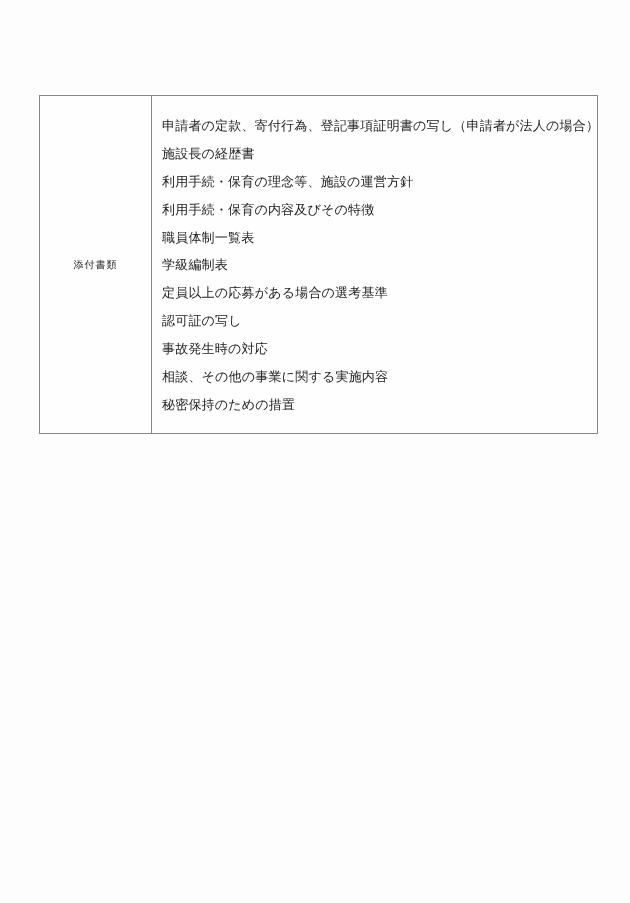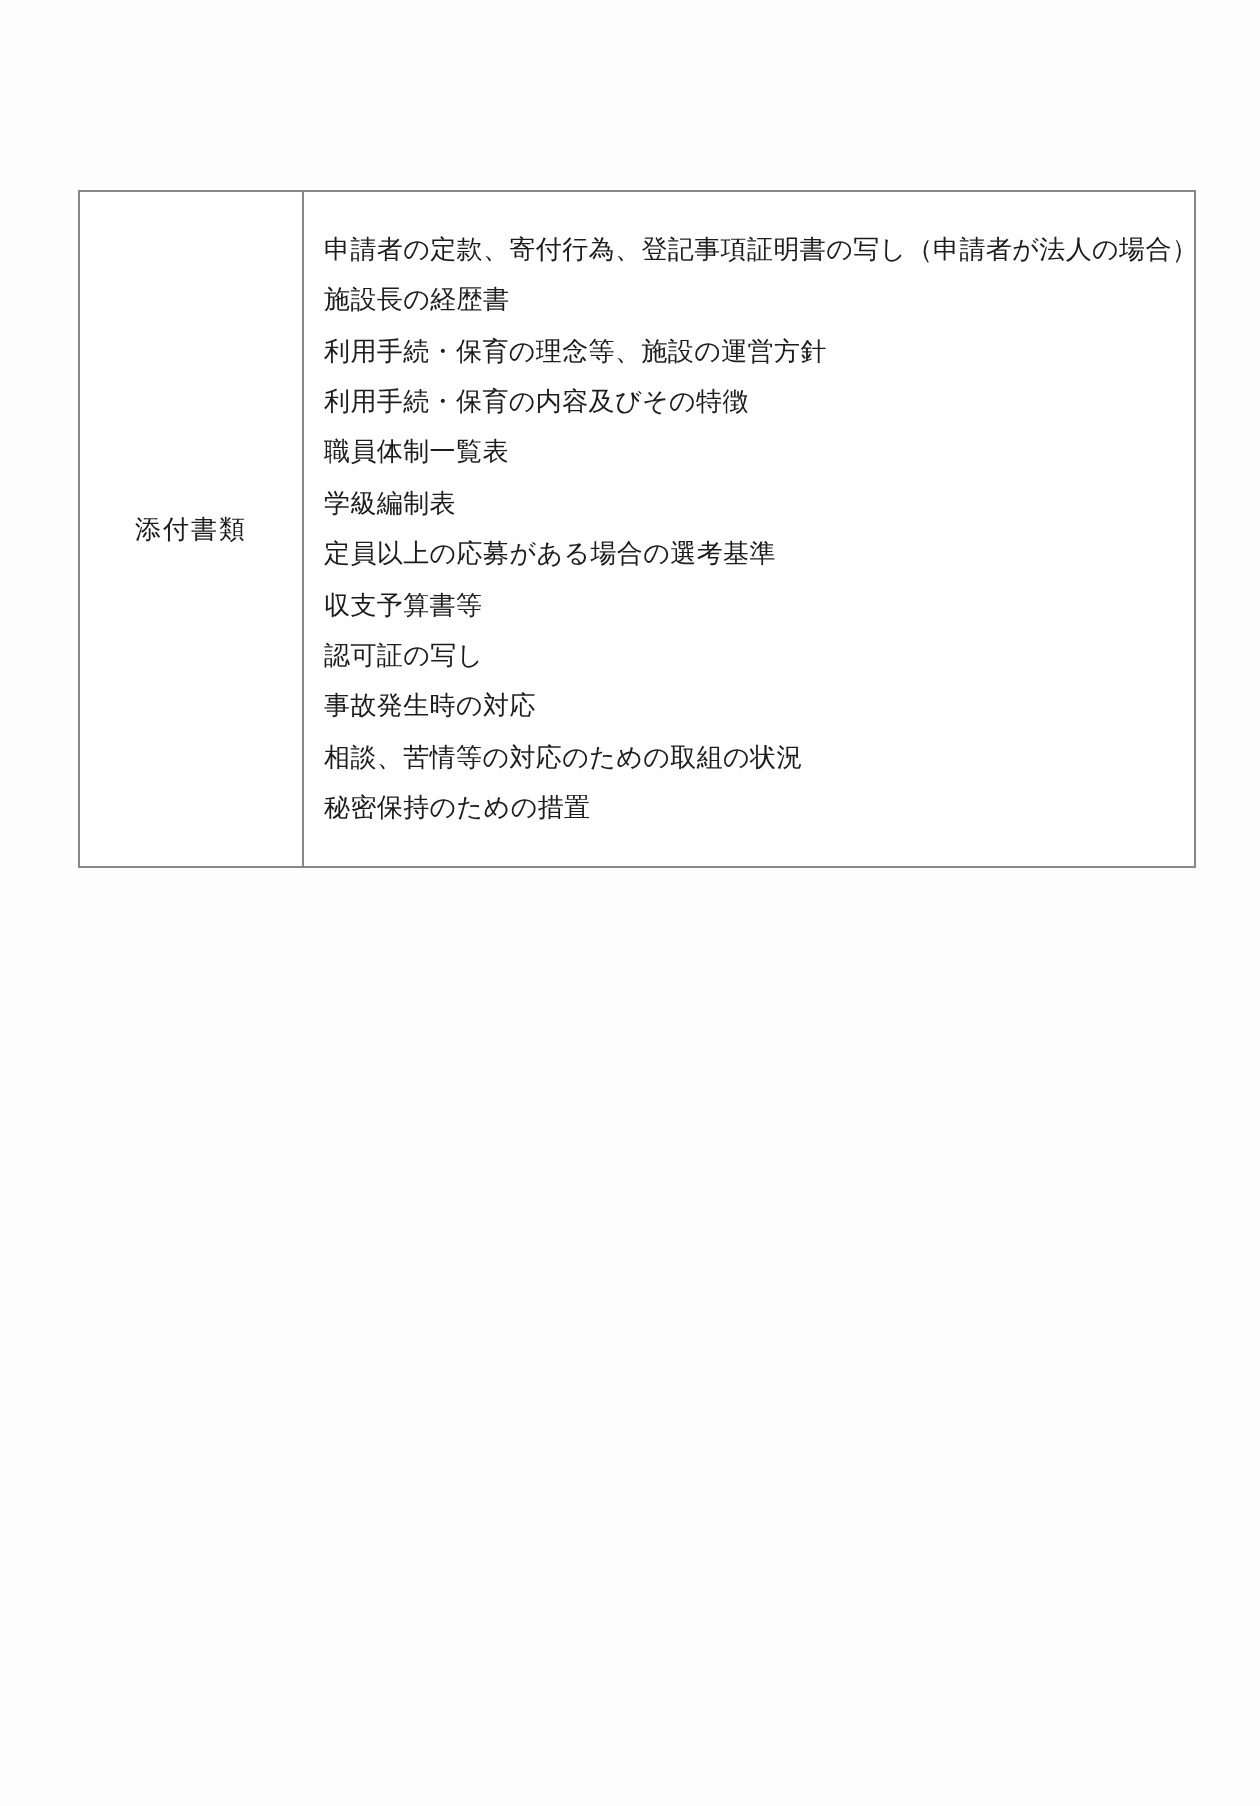--- a/index.html
+++ b/index.html
@@ -26,21 +26,21 @@
     border: 1px solid #878787;
     display: flex;
     background: #fefefe;
   }
   .label-cell {
     width: 111px;
     flex: 0 0 111px;
     display: flex;
     align-items: center;
     justify-content: center;
-    font-size: 13px;
+    font-size: 10px;
     letter-spacing: 1px;
   }
   .content-cell {
     flex: 1;
     border-left: 1px solid #878787;
     padding: 20px 8px 18px 10px;
     display: flex;
     flex-direction: column;
     justify-content: space-between;
   }
@@ -59,20 +59,19 @@
   <div class="doc-table">
     <div class="label-cell">添付書類</div>
     <div class="content-cell">
       <div class="doc-line">申請者の定款、寄付行為、登記事項証明書の写し（申請者が法人の場合）</div>
       <div class="doc-line">施設長の経歴書</div>
       <div class="doc-line">利用手続・保育の理念等、施設の運営方針</div>
       <div class="doc-line">利用手続・保育の内容及びその特徴</div>
       <div class="doc-line">職員体制一覧表</div>
       <div class="doc-line">学級編制表</div>
       <div class="doc-line">定員以上の応募がある場合の選考基準</div>
-      <div class="doc-line">収支予算書等</div>
       <div class="doc-line">認可証の写し</div>
       <div class="doc-line">事故発生時の対応</div>
-      <div class="doc-line">相談、苦情等の対応のための取組の状況</div>
+      <div class="doc-line">相談、その他の事業に関する実施内容</div>
       <div class="doc-line">秘密保持のための措置</div>
     </div>
   </div>
 </div>
 
 </body></html>

